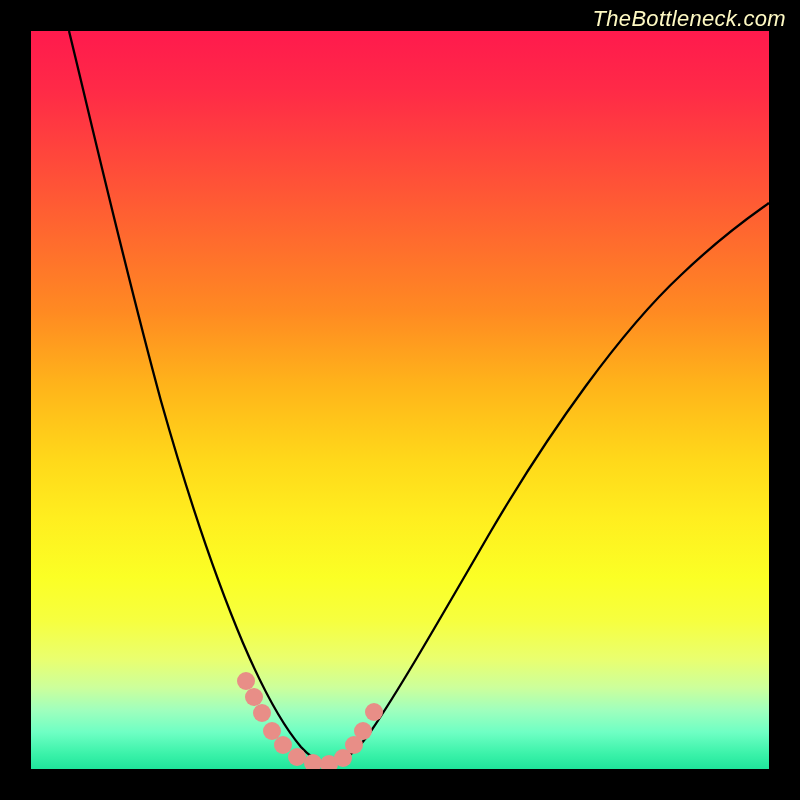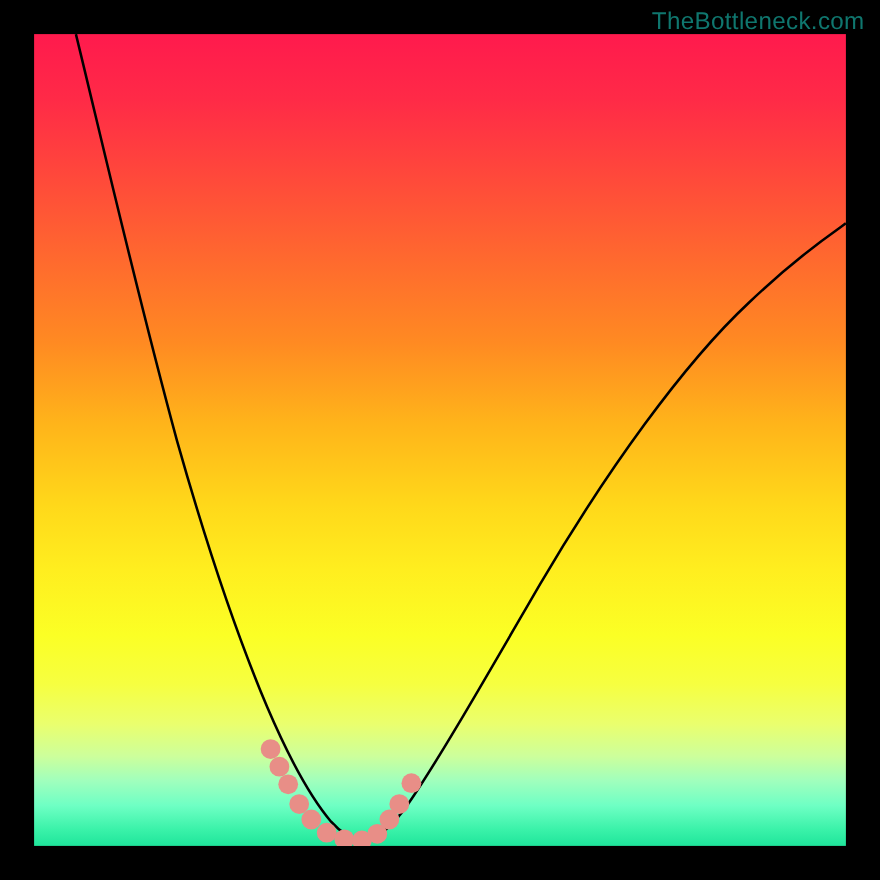--- a/index.html
+++ b/index.html
@@ -40,25 +40,26 @@
       #ccff9c 89%,
       #a0ffbd 92%,
       #6fffc4 95%,
       #3af2a9 98%,
       #1fe59b 100%);
   }
   .watermark {
     position: absolute;
     top: 6px;
     right: 14px;
-    color: #0f766e;
+    color: #fef9c3;
     font-size: 22px;
     font-weight: 500;
     letter-spacing: 0.3px;
     user-select: none;
+    font-style: italic;
   }
   svg.overlay {
     position: absolute;
     left: 31px;
     top: 31px;
     width: 738px;
     height: 738px;
   }
   .curve {
     fill: none;

